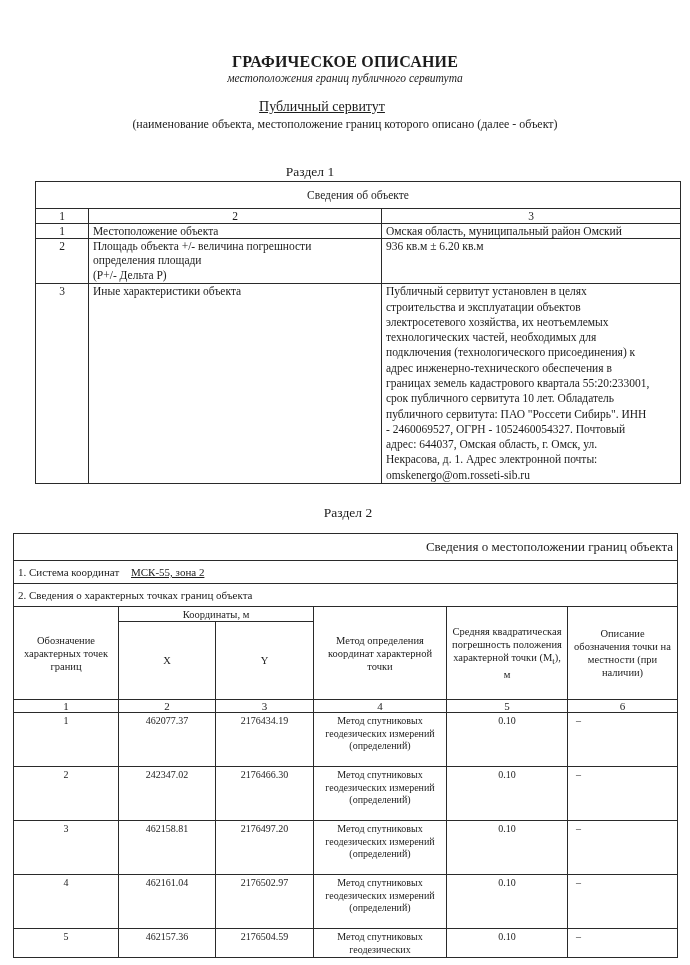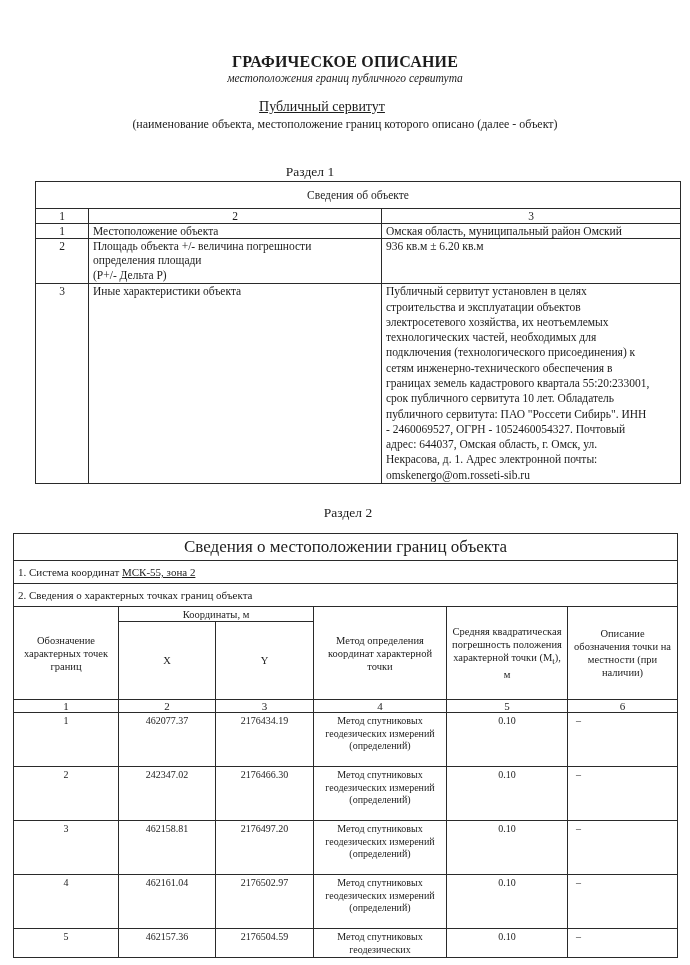--- a/index.html
+++ b/index.html
@@ -23,23 +23,23 @@
     
     #t1 { left: 35px; top: 181px; width: 645px; font-size: 11.5px; border-radius: 18px; }
     #t1 .hdr { height: 26px; text-align: center; vertical-align: middle; }
     #t1 .h2 td { text-align: center; height: 14px; line-height: 14px; }
     #t1 .r td { line-height: 14.2px; }
     #t1 .c1 { text-align: center; }
     .long { line-height: 15.3px !important; padding-top: 0; }
 
     
     #t2 { left: 13px; top: 533px; width: 664px; font-size: 10.5px; }
-    #t2 .hdr { height: 26px; text-align: center; vertical-align: middle; font-size: 17px; }
+    #t2 .hdr { height: 26px; text-align: right; vertical-align: middle; font-size: 13px; }
     #t2 .line td { height: 22px; vertical-align: middle; font-size: 11px; }
-    #t2 .line .u { text-decoration: underline; }
+    #t2 .line .u { text-decoration: underline; margin-left: 9px; }
     #t2 .head td { text-align: center; vertical-align: middle; font-size: 10.5px; line-height: 13px; margin-top: 31px; }
     #t2 .nums td { text-align: center; height: 12px; line-height: 12px; font-size: 11px; }
     #t2 .data td { text-align: center; font-size: 10px; line-height: 12.5px; height: 51px; vertical-align: top; padding-top: 2px; }
     #t2 .data td.dash { text-align: left; padding-left: 8px; }
     #t2 .data.last td { height: 26px; }
     .method { font-size: 9.5px; }
   </style>
 </head>
 <body>
 
@@ -81,21 +81,21 @@
   </tr>
   <tr class="r">
     <td class="c1">3</td>
     <td>Иные характеристики объекта</td>
     <td class="long">
       <div>Публичный сервитут установлен в целях</div>
       <div>строительства и эксплуатации объектов</div>
       <div>электросетевого хозяйства, их неотъемлемых</div>
       <div>технологических частей, необходимых для</div>
       <div>подключения (технологического присоединения) к</div>
-      <div>сетям инженерно-технического обеспечения в</div>
+      <div>адрес инженерно-технического обеспечения в</div>
       <div>границах земель кадастрового квартала 55:20:233001,</div>
       <div>срок публичного сервитута 10 лет. Обладатель</div>
       <div>публичного сервитута: ПАО "Россети Сибирь". ИНН</div>
       <div>- 2460069527, ОГРН - 1052460054327. Почтовый</div>
       <div>адрес: 644037, Омская область, г. Омск, ул.</div>
       <div>Некрасова, д. 1. Адрес электронной почты:</div>
       <div>omskenergo@om.rosseti-sib.ru</div>
     </td>
   </tr>
 </tbody>

